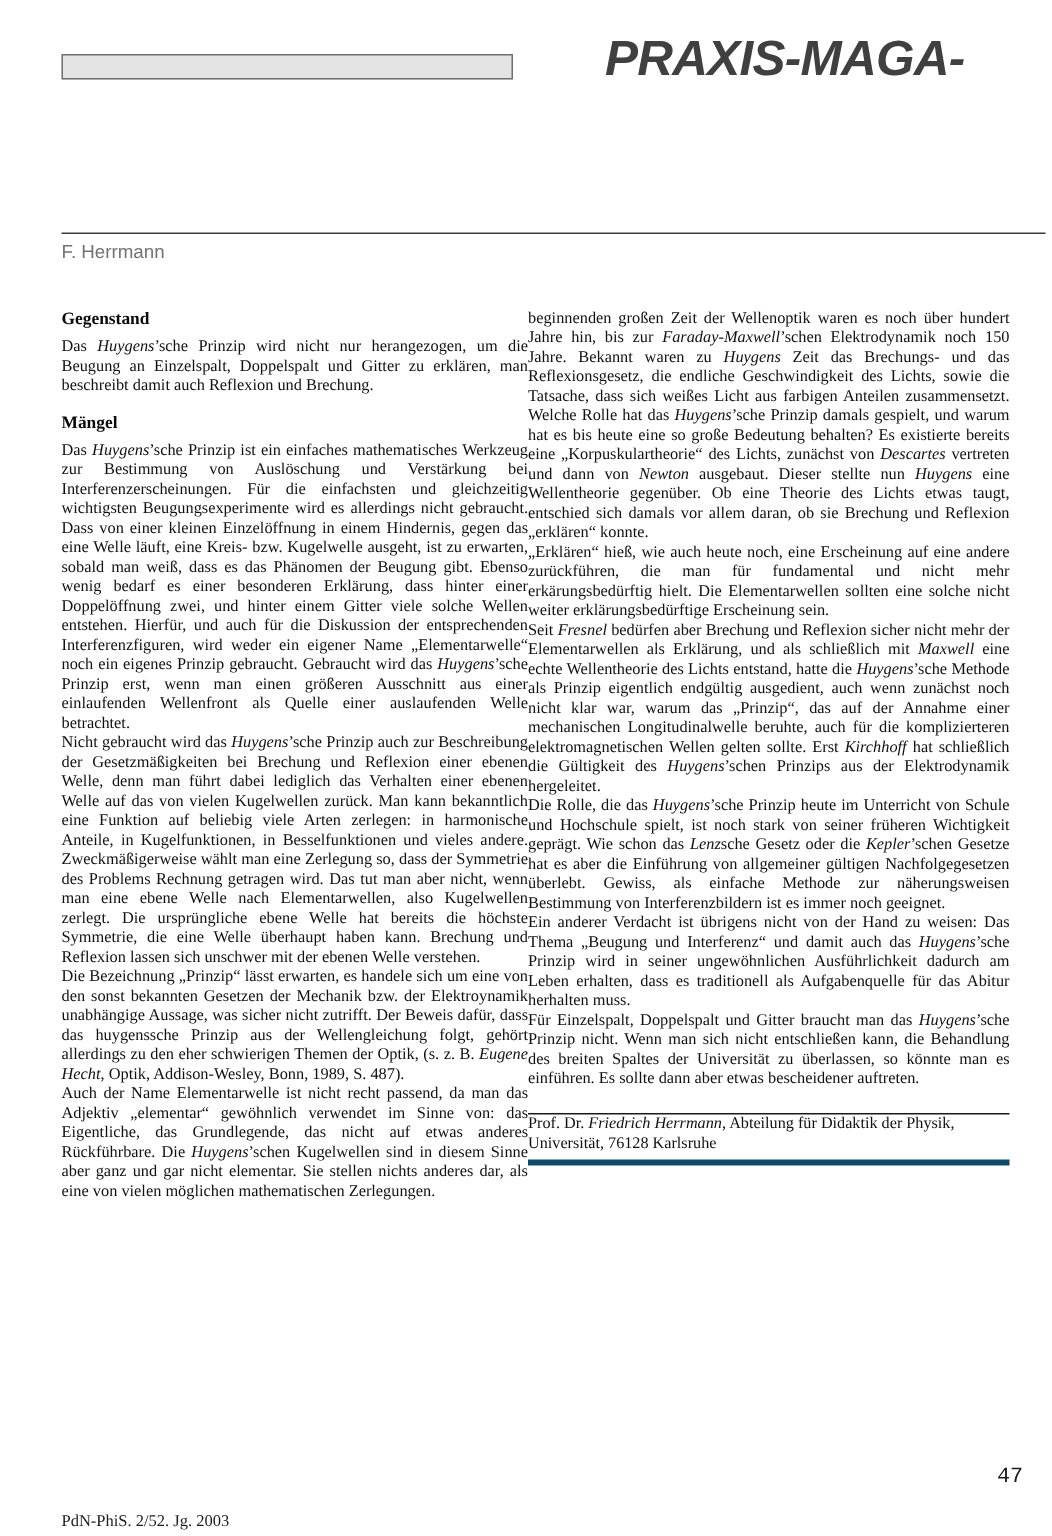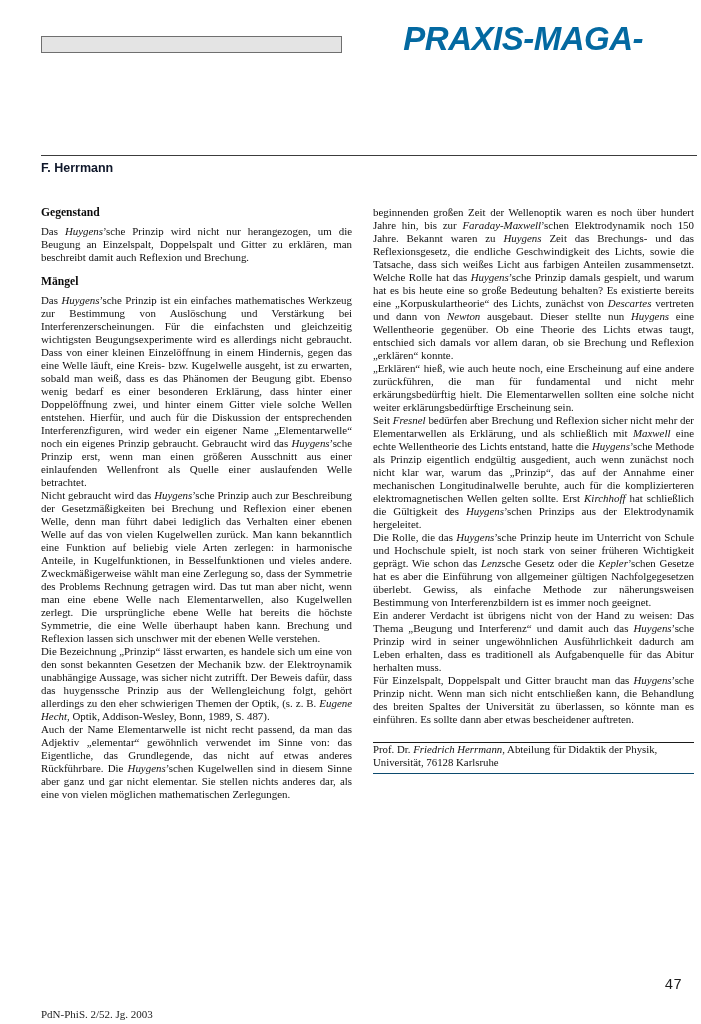--- a/index.html
+++ b/index.html
@@ -8,58 +8,58 @@
     overflow:hidden;font-family:"Liberation Serif",serif;color:#111;
   }
   
   .header-box{
     position:absolute;left:41px;top:36px;width:299px;height:15px;
     background:#e4e4e4;border:1px solid #6f6f6f;
   }
   .magazine-title{
     position:absolute;top:22px;right:58px;
     font-family:"Liberation Sans",sans-serif;font-style:italic;font-weight:700;
-    font-size:33px;line-height:34px;color:#0369a1;letter-spacing:-0.5px;white-space:nowrap;
+    font-size:33px;line-height:34px;color:#404040;letter-spacing:-0.5px;white-space:nowrap;
   }
   
   .article-title{
     position:absolute;left:41px;top:78px;margin:0;
     font-family:"Liberation Sans",sans-serif;font-weight:700;
     font-size:33px;line-height:36px;color:#0a0a0a;letter-spacing:-0.5px;
   }
   .title-rule{
     position:absolute;left:41px;top:155px;width:656px;height:1px;background:#3c3c3c;
   }
   .author{
     position:absolute;left:41px;top:161px;
-    font-family:"Liberation Sans",sans-serif;font-weight:700;font-size:12.5px;color:#0f172a;text-align:center;
+    font-family:"Liberation Sans",sans-serif;font-weight:400;font-size:12.5px;color:#737373;text-align:center;
   }
   
   .columns{
     position:absolute;left:41px;top:206px;width:653px;
-    display:flex;gap:21px;
+    display:flex;
   }
   .col{flex:0 0 auto;}
   .col-left{width:311px;}
   .col-right{width:321px;}
   .blocks > :first-child{margin-top:0;}
   .para{
     margin:0;text-align:justify;font-size:10.9px;line-height:13px;color:#101010;
     hyphens:auto;-webkit-hyphens:auto;
   }
   .sec-heading{
     font-weight:700;font-size:11.6px;line-height:13px;margin:11px 0 6px 0;color:#0a0a0a;
   }
   
   .address{margin-top:16px;border-top:1px solid #1a1a1a;}
   .address-heading{
     font-weight:700;font-size:10.8px;line-height:14px;padding-top:3px;color:#0a0a0a;
   }
   .address-text{
-    font-size:10.8px;line-height:13px;border-bottom:1px solid #0c4a6e;
+    font-size:10.8px;line-height:13px;border-bottom:4px solid #0c4a6e;
     padding-bottom:4px;color:#101010;
   }
   
   .footer-left{
     position:absolute;left:41px;top:984px;
     font-family:Liberation Serif, serif;font-size:11px;color:#1c1c1c;margin-top:24px;
   }
   .footer-right{
     position:absolute;right:19px;top:977px;
     font-family:Liberation Mono, monospace;font-size:14.5px;color:#1c1c1c;

